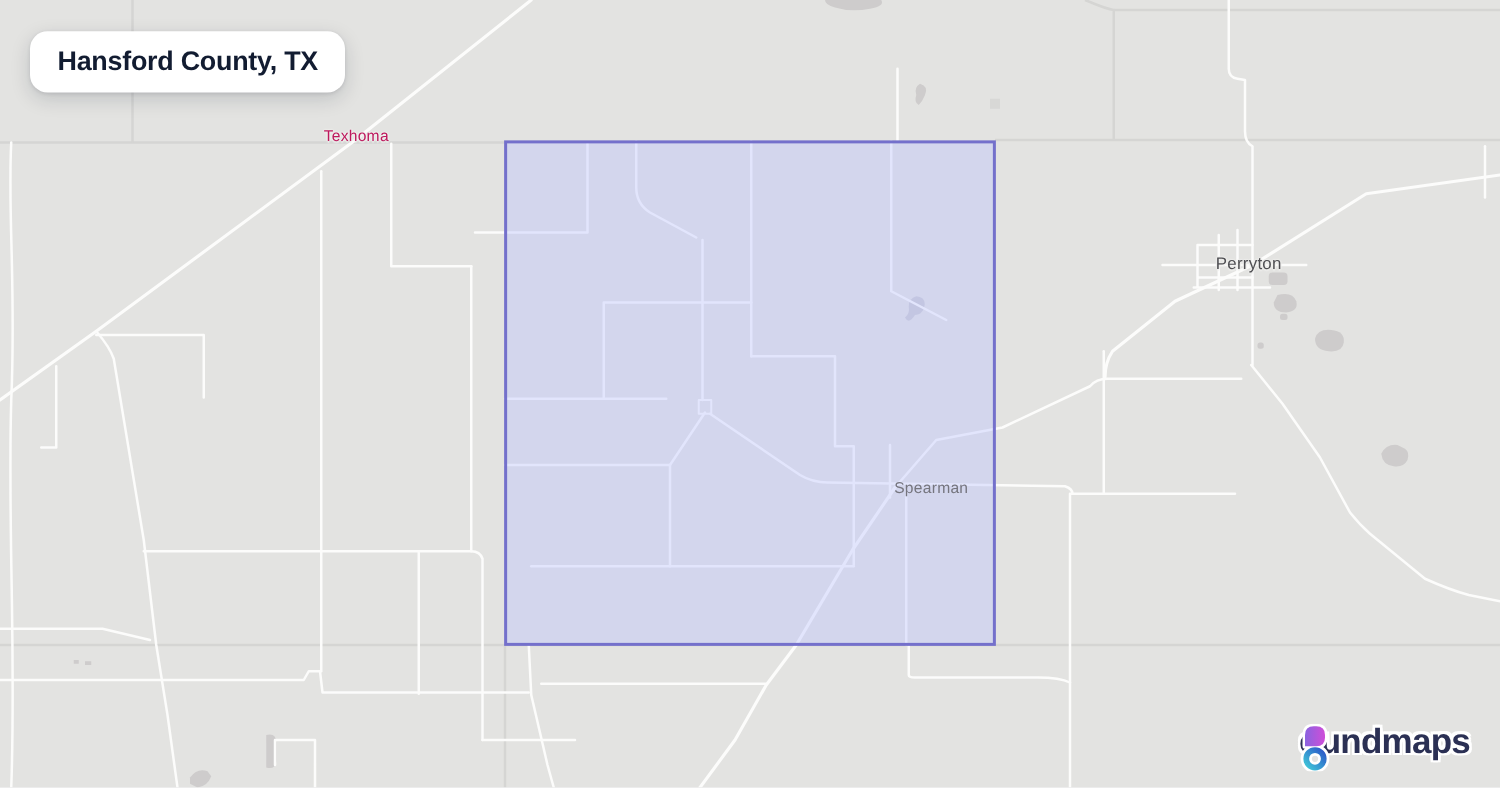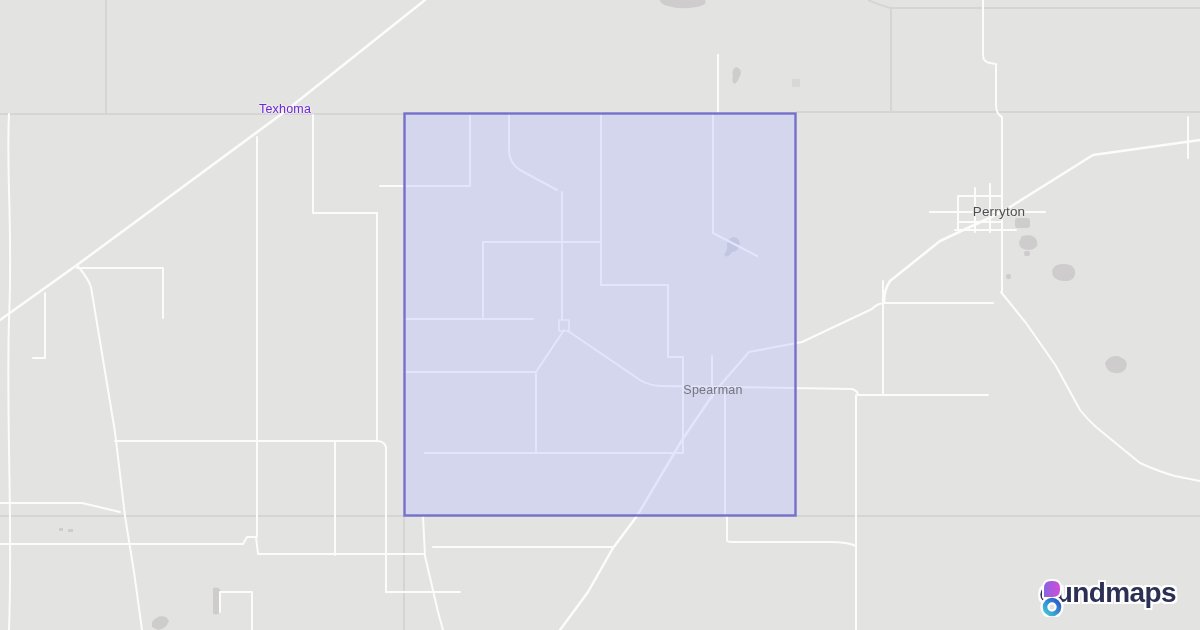--- a/index.html
+++ b/index.html
@@ -2,21 +2,21 @@
 <html><head>
 <meta charset="utf-8">
 <style>
   html,body{margin:0;padding:0;}
   body{width:1200px;height:630px;overflow:hidden;font-family:"Liberation Sans",sans-serif;}
   #map{position:relative;width:1200px;height:630px;background:#e3e3e1;}
   #map svg{position:absolute;left:0;top:0;display:block;}
 
   .city-label{
     position:absolute;transform:translate(-50%,-50%);
-    font-size:12.5px;color:#6d28d9;letter-spacing:.2px;white-space:nowrap;
+    font-size:12.5px;color:#be185d;letter-spacing:.2px;white-space:nowrap;
     text-shadow:1px 0 1px #eeeeec,-1px 0 1px #eeeeec,0 1px 1px #eeeeec,0 -1px 1px #eeeeec;
   }
   .city-label.big{font-size:13.5px;color:#4f4f53;}
   .city-label.in-county{color:#75757e;text-shadow:none;}
 
   .title-badge{
     position:absolute;left:24px;top:25px;height:49px;
     display:flex;align-items:center;padding:0 22px;
     background:#ffffff;border-radius:14px;
     box-shadow:0 5px 16px rgba(15,23,42,.16),0 1px 3px rgba(15,23,42,.10);
@@ -142,31 +142,34 @@
       <path d="M930,212 H1045"></path>
       <path d="M958,196 H1002 M958,222 H1002 M958,196 V230 M975,188 V232 M990,184 V232 M955,230 H1016"></path>
       <path d="M1188,117 V158"></path>
     </g>
 
     <g>
       <rect x="404.5" y="113.5" width="391" height="402" fill="rgba(187,195,255,0.40)" stroke="#7470cb" stroke-width="2.4"></rect>
     </g>
   </svg>
 
+  <div class="title-badge">
+    <span>Hansford County, TX</span>
+  </div>
 
   <div class="brand">
     <svg width="26" height="38" viewBox="0 0 26 38">
 
       <path d="M5,18 V9 Q5,2 12,2 H14 Q21,2 21,9 V11 Q21,18 14,18 Z" fill="none" stroke="#ffffff" stroke-width="4" stroke-linejoin="round"></path>
       <circle cx="13" cy="28" r="7" fill="none" stroke="#ffffff" stroke-width="9"></circle>
 
       <path d="M5,18 V9 Q5,2 12,2 H14 Q21,2 21,9 V11 Q21,18 14,18 Z" fill="url(#gDrop)"></path>
 
       <circle cx="13" cy="28" r="7" fill="none" stroke="url(#gRing)" stroke-width="4.6"></circle>
     </svg>
     <span class="wordmark">oundmaps</span>
   </div>
 
 
 <div class="city-label" style="left: 285px; top: 109px;">Texhoma</div>
     <div class="city-label big" style="left: 999px; top: 211px;">Perryton</div>
-    <div class="city-label in-county" style="left: 713px; top: 390px; text-align: center;">Spearman</div>
+    <div class="city-label in-county" style="left: 745px; top: 390px; text-align: center;">Spearman</div>
   </div>
 
 </body></html>

